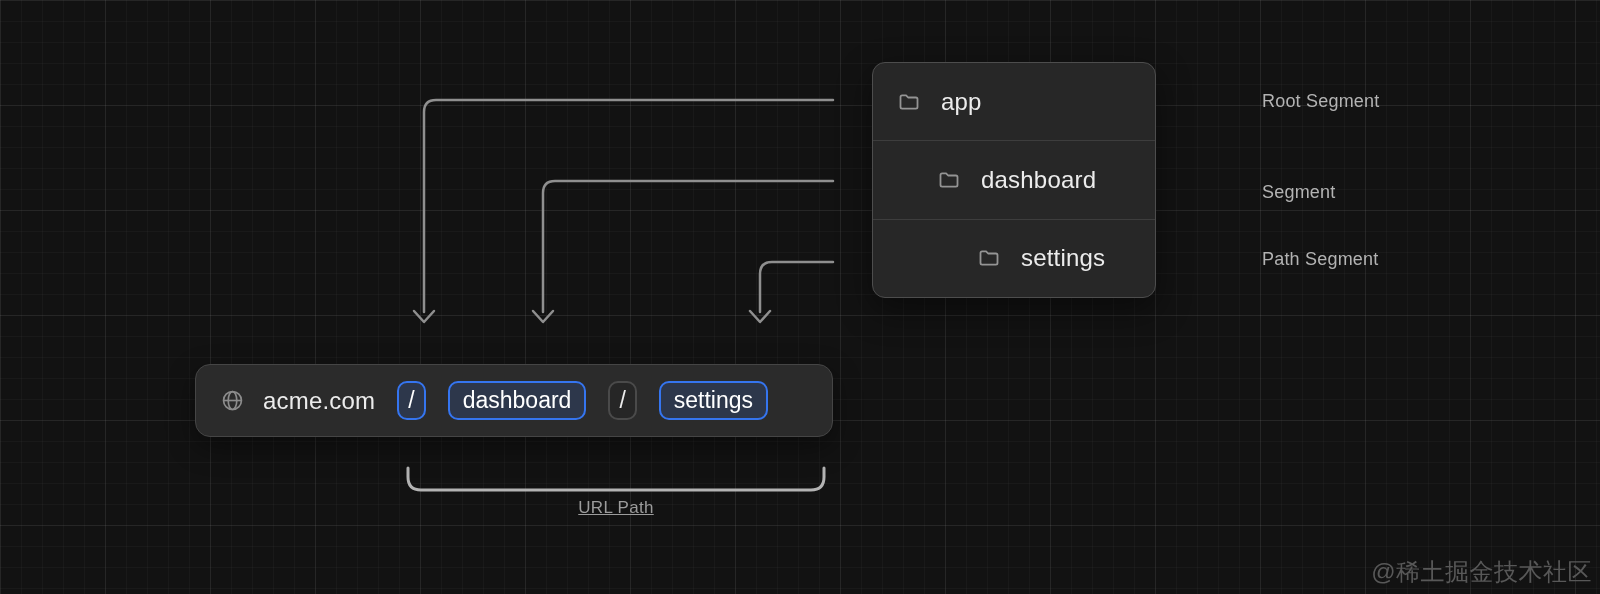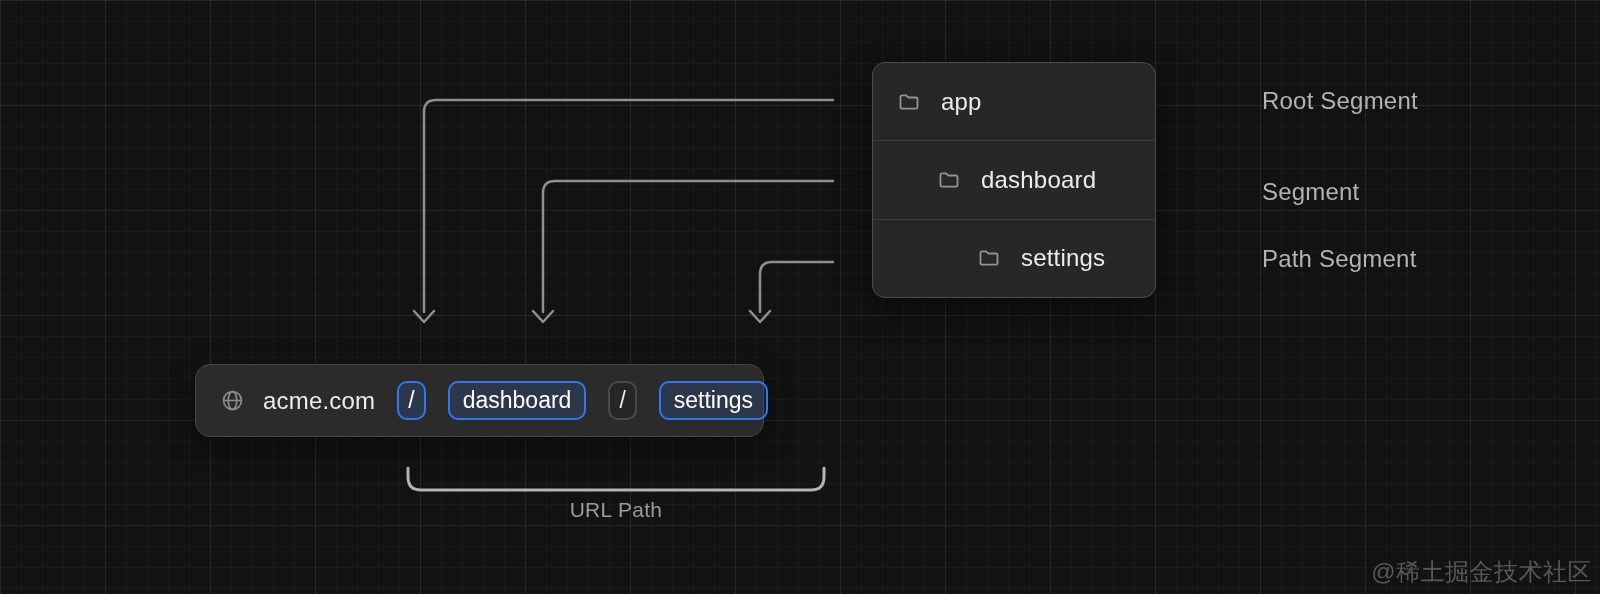--- a/index.html
+++ b/index.html
@@ -41,26 +41,26 @@
   }
   .tree-row + .tree-row{border-top:1px solid #3d3d3d;}
   .tree-row:nth-child(1){padding-left:24px;}
   .tree-row:nth-child(2){padding-left:64px;}
   .tree-row:nth-child(3){padding-left:104px;}
   .folder-icon{flex:0 0 auto;display:block;}
 
   
   .annotation{
     position:absolute;left:1262px;transform:translateY(-50%);
-    font-size:24px;color:#b3b3b3;letter-spacing:.2px;white-space:nowrap;
+    font-size:18px;color:#b3b3b3;letter-spacing:.2px;white-space:nowrap;
   }
 
   
   .url-bar{
-    position:absolute;left:195px;top:364px;width:569px;height:73px;
+    position:absolute;left:195px;top:364px;width:638px;height:73px;
     background:#2b2b2b;
     border:1px solid #454545;
     border-radius:15px;
     box-shadow:0 10px 28px rgba(0,0,0,0.4);
     display:flex;align-items:center;
     padding:0 24px;
   }
   .globe-icon{flex:0 0 auto;display:block;}
   .url-domain{margin-left:18px;font-size:24px;color:#ececec;letter-spacing:.2px;}
   .chip{
@@ -80,21 +80,21 @@
   .chip-muted{
     border:2px solid #4a4a4a;
     background:#262626;
     color:#ececec;
   }
   .chip-slash{padding:4px 9px;}
 
   
   .url-path-label{
     position:absolute;left:416px;top:498px;width:400px;
-    text-align:center;font-size:21px;color:#9c9c9c;letter-spacing:.3px;
+    text-align:center;font-size:17px;color:#9c9c9c;letter-spacing:.3px;text-decoration:underline;
   }
 
   .watermark{
     position:absolute;right:8px;top:556px;
     font-size:24px;color:#585858;letter-spacing:.5px;
   }
 </style>
 </head>
 <body>
 

